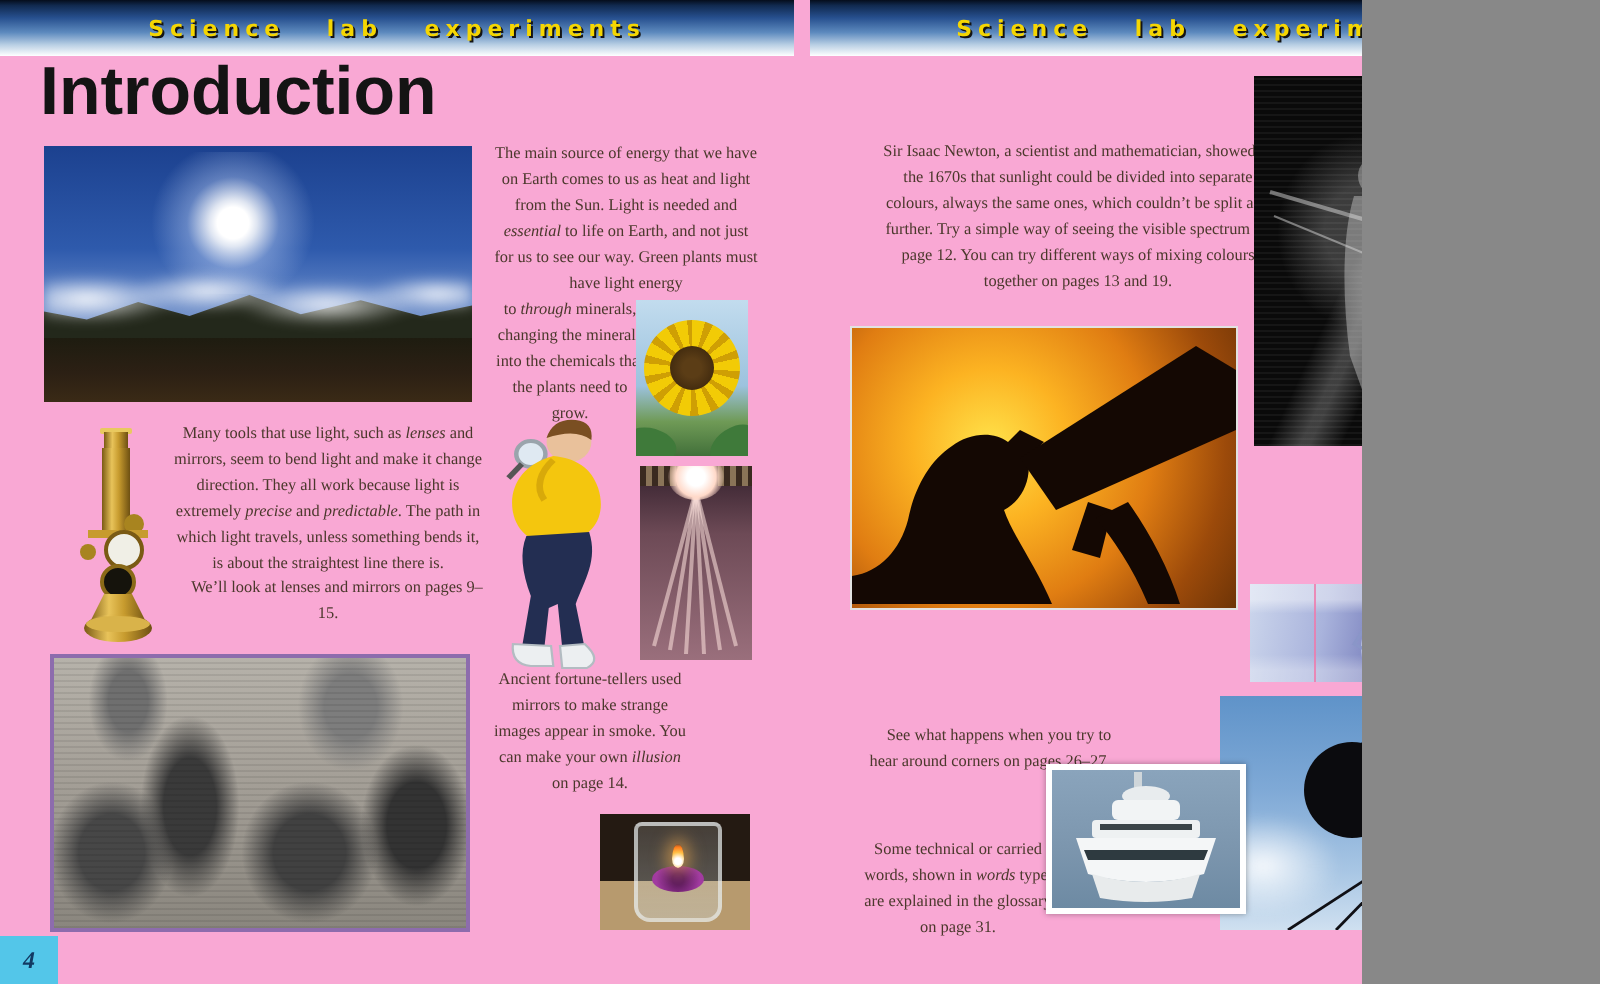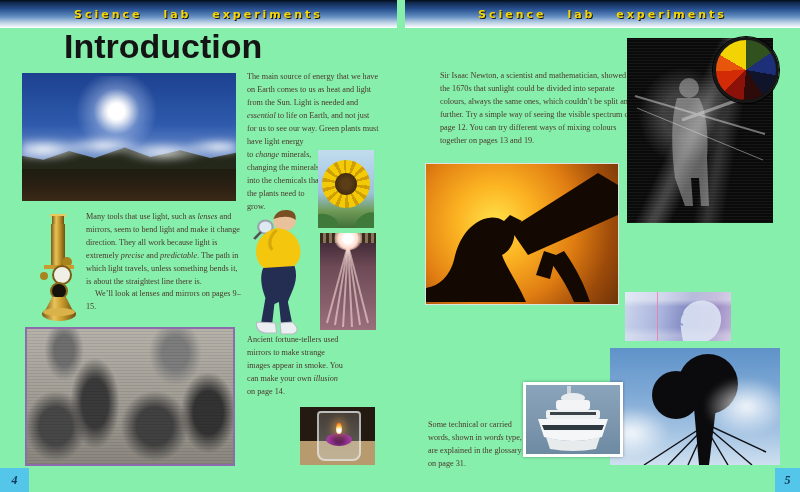--- a/index.html
+++ b/index.html
@@ -1,28 +1,28 @@
 <!DOCTYPE html>
 <html><head>
 <meta charset="utf-8">
 <style>
   html,body{margin:0;padding:0;background:#888;}
-  .spread{position:relative;width:800px;height:492px;background:#86efac;overflow:hidden;
+  .spread{position:relative;width:681px;height:492px;background:#f9a8d4;overflow:hidden;
           font-family:"Liberation Serif",serif;}
   .abs{position:absolute;}
   
   .banner{height:28px;display:flex;align-items:center;justify-content:center;
     background:linear-gradient(to bottom,#050d1c 0%,#112a50 10%,#27508f 32%,#5d8abe 58%,#b9cfe4 80%,#ffffff 100%);}
   .banner-text{font-family:"DejaVu Sans",sans-serif;font-weight:bold;font-size:11px;
     letter-spacing:3px;word-spacing:14px;color:#f5d602;text-shadow:1px 1px 0 #141414;}
   
   .title{margin:0;font-family:"Liberation Sans",sans-serif;font-weight:bold;
     font-size:34px;color:#141414;line-height:1;}
   p{margin:0;}
-  .body-text{font-size:8.2px;line-height:12.9px;color:#4b382c;}
+  .body-text{font-size:8.2px;line-height:12.9px;color:#4b382c;text-align:center;}
   .it{font-style:italic;}
   .indent{display:block;text-indent:9px;}
   
   .tab{background:#53c6e9;display:flex;align-items:center;justify-content:center;
     font-style:italic;font-weight:bold;font-size:12px;color:#123a63;}
   
   .ph{position:absolute;overflow:hidden;}
   
   .sky{background:linear-gradient(to bottom,#1c418f 0%,#2e5aac 40%,#5b80c4 58%,#7b98cc 70%);}
   .sky .sun{position:absolute;left:18%;top:2%;width:52%;height:56%;
@@ -104,32 +104,32 @@
 
 <div class="spread">
 
   <div class="banner abs" style="left:0;top:0;width:397px;">
     <span class="banner-text">Science lab experiments</span>
   </div>
   <div class="banner abs" style="left:405px;top:0;width:395px;">
     <span class="banner-text">Science lab experiments</span>
   </div>
 
-  <h1 class="title abs" style="left:20px;top:29px;margin-left:44px;">Introduction</h1>
+  <h1 class="title abs" style="left:20px;top:29px;">Introduction</h1>
 
   <div class="ph sky" style="left:22px;top:73px;width:214px;height:128px;">
     <div class="sun"></div>
     <div class="mountains"></div>
     <div class="clouds"></div>
     <div class="foreground"></div>
   </div>
 
   <p class="body-text abs" style="left:247px;top:71px;width:132px;"><span>The main source of energy that we have on Earth comes to us as heat and light from the Sun. Light is needed and </span><i class="it">essential</i><span> to life on Earth, and not just for us to see our way. Green plants must have light energy</span></p>
 
-  <p class="body-text abs" style="left:247px;top:149px;width:76px;"><span>to </span><i class="it">change</i><span> minerals, changing the minerals into the chemicals that the plants need to grow.</span></p>
+  <p class="body-text abs" style="left:247px;top:149px;width:76px;"><span>to </span><i class="it">through</i><span> minerals, changing the minerals into the chemicals that the plants need to grow.</span></p>
 
   <div class="ph sunflower" style="left:318px;top:150px;width:56px;height:78px;">
     <div class="sf-leaf" style="left:-6px;transform:rotate(25deg);"></div>
     <div class="sf-leaf" style="right:-6px;transform:rotate(-25deg);"></div>
     <div class="sf-petals"></div>
     <div class="sf-center"></div>
   </div>
 
   <div class="ph" style="left:38px;top:213px;width:44px;height:110px;">
     <svg viewBox="0 0 44 110" width="44" height="110">
@@ -224,20 +224,21 @@
       <g fill="#140803">
         <path d="M0,138 L0,124 C14,122 24,111 28,96 C31,81 38,67 50,59 C58,53 70,51 78,57 L84,51 L96,57 L88,65 C90,77 84,87 76,91 C80,103 92,119 100,138 Z"></path>
         <path d="M84,65 L172,9 L192,21 L192,51 L102,91 Z"></path>
         <path d="M118,87 L110,111 L124,115 L130,91 Z"></path>
         <path d="M148,138 C140,119 130,105 122,95 L138,87 C148,101 158,119 164,138 Z"></path>
       </g>
     </svg>
   </div>
 
 
+  <p class="body-text abs indent" style="left:427px;top:362px;width:136px;">See what happens when you try to hear around corners on pages 26–27.</p>
 
 
   <div class="ph faces" style="left:625px;top:292px;width:106px;height:49px;">
     <div class="pink-line"></div>
     <svg viewBox="0 0 106 49" width="106" height="49">
       <path d="M58,49 C56,38 54,29 58,21 C61,13 71,7 81,9 C91,11 97,19 96,29 C95,40 89,46 83,49 Z" fill="#dfe7f6" opacity="0.85"></path>
       <path d="M58,21 L52,30 L58,33" fill="none" stroke="#8a96c8" stroke-width="1.5"></path>
     </svg>
   </div>
 

